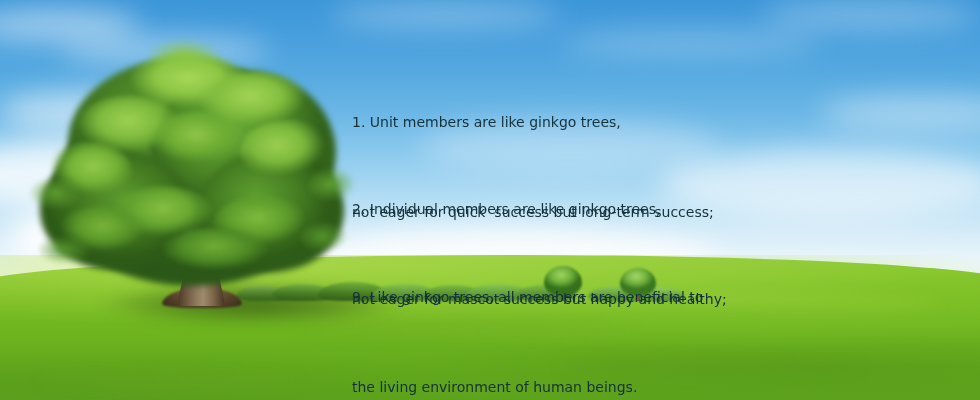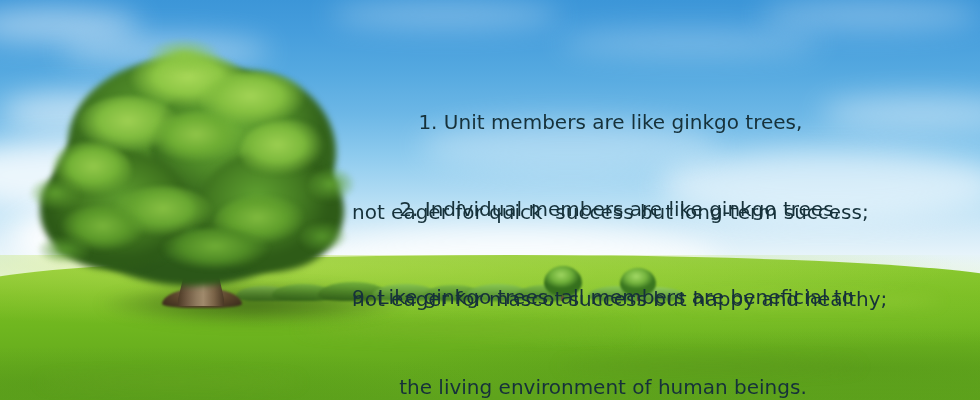--- a/index.html
+++ b/index.html
@@ -186,25 +186,24 @@
     top: 11px;
     font-size: 20px;
     font-weight: bold;
     color: #0d3b27;
     letter-spacing: .1px;
     white-space: pre;
   }
   .para {
     position: absolute;
     left: 352px;
-    font-size: 20px;
+    font-size: 14px;
     color: #16313a;
     line-height: 30px;
     white-space: pre;
-    text-align: center;
   }
   .para.p1 { top: 47px; }
   .para.p2 { top: 134px; }
   .para.p3 { top: 222px; }
 </style>
 </head>
 <body>
 
 <div class="banner">
 

